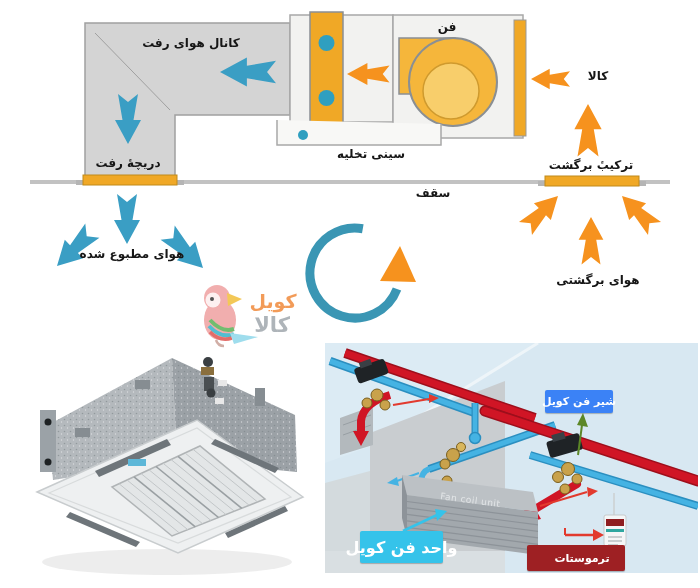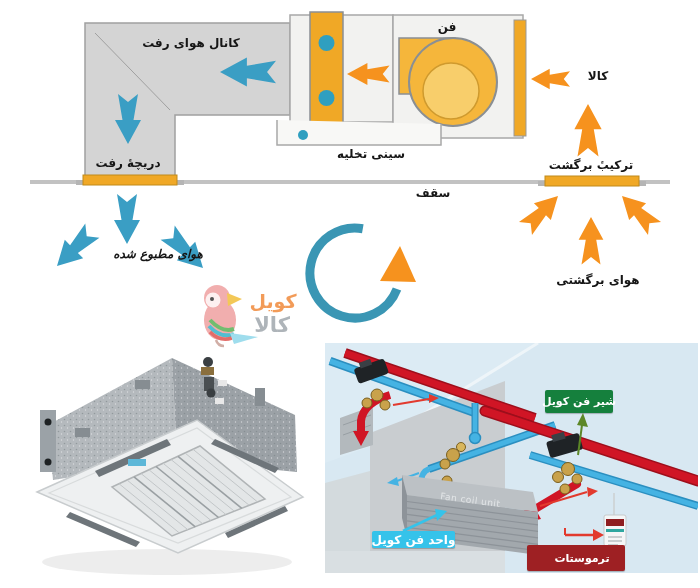--- a/index.html
+++ b/index.html
@@ -99,21 +99,21 @@
     </g>
   </svg>
 
   <div class="plabel" style="left:191px;top:44px;">کانال هوای رفت</div>
   <div class="plabel" style="left:447px;top:28px;">فن</div>
   <div class="plabel" style="left:598px;top:77px;">کالا</div>
   <div class="plabel" style="left:371px;top:155px;">سینی تخلیه</div>
   <div class="plabel" style="left:128px;top:164px;">دریچهٔ رفت</div>
   <div class="plabel" style="left:591px;top:166px;">ترکیبٔ برگشت</div>
   <div class="plabel" style="left:433px;top:194px;">سقف</div>
-  <div class="plabel" style="left:158px;top:255px;font-style:italic;">هوای مطبوع شده</div>
+  <div class="plabel" style="left:132px;top:255px;">هوای مطبوع شده</div>
   <div class="plabel" style="left:598px;top:281px;">هوای برگشتی</div>
 
   <svg width="70" height="70" viewBox="0 0 70 70" style="left:190px;top:280px;" opacity="0.85">
     <ellipse cx="30" cy="40" rx="16" ry="20" fill="#efa0a0"></ellipse>
     <circle cx="27" cy="18" r="13" fill="#efa0a0"></circle>
     <circle cx="23" cy="20" r="7.5" fill="#fdeeee"></circle>
     <circle cx="22" cy="19" r="2" fill="#333333"></circle>
     <polygon points="37,13 52,19 38,26" fill="#f2bf3a"></polygon>
     <path d="M20,40 q12,13 24,9" fill="none" stroke="#59b257" stroke-width="4"></path>
     <path d="M19,46 q12,13 25,8" fill="none" stroke="#36b3c9" stroke-width="4"></path>
@@ -273,17 +273,17 @@
       <rect x="281" y="186" width="18" height="3" fill="#2fa7a0"></rect>
       <rect x="283" y="193" width="14" height="2" fill="#c9ced0"></rect>
       <rect x="283" y="197" width="14" height="2" fill="#c9ced0"></rect>
       <rect x="283" y="201" width="10" height="2" fill="#c9ced0"></rect>
       <line x1="240" y1="185" x2="240" y2="192" stroke="#e23a2e" stroke-width="2"></line>
       <line x1="240" y1="192" x2="268" y2="192" stroke="#e23a2e" stroke-width="2.5"></line>
       <polygon points="268,186 279,192 268,198" fill="#e23a2e"></polygon>
     </g>
   </svg>
 
-  <div class="tag" style="left:545px;top:390px;width:68px;height:23px;background:#15803d;">شیر فن کویل</div>
-  <div class="tag" style="left:360px;top:531px;width:83px;height:17px;background:#35c3ea;font-size:12px;margin-left:12px;">واحد فن کویل</div>
+  <div class="tag" style="left:545px;top:390px;width:68px;height:23px;background:#3b82f6;">شیر فن کویل</div>
+  <div class="tag" style="left:360px;top:531px;width:83px;height:32px;background:#35c3ea;font-size:16px;">واحد فن کویل</div>
   <div class="tag" style="left:527px;top:545px;width:86px;height:26px;background:#9e2023;padding-left:12px;">ترموستات</div>
 
 </div>
 
 </body></html>

